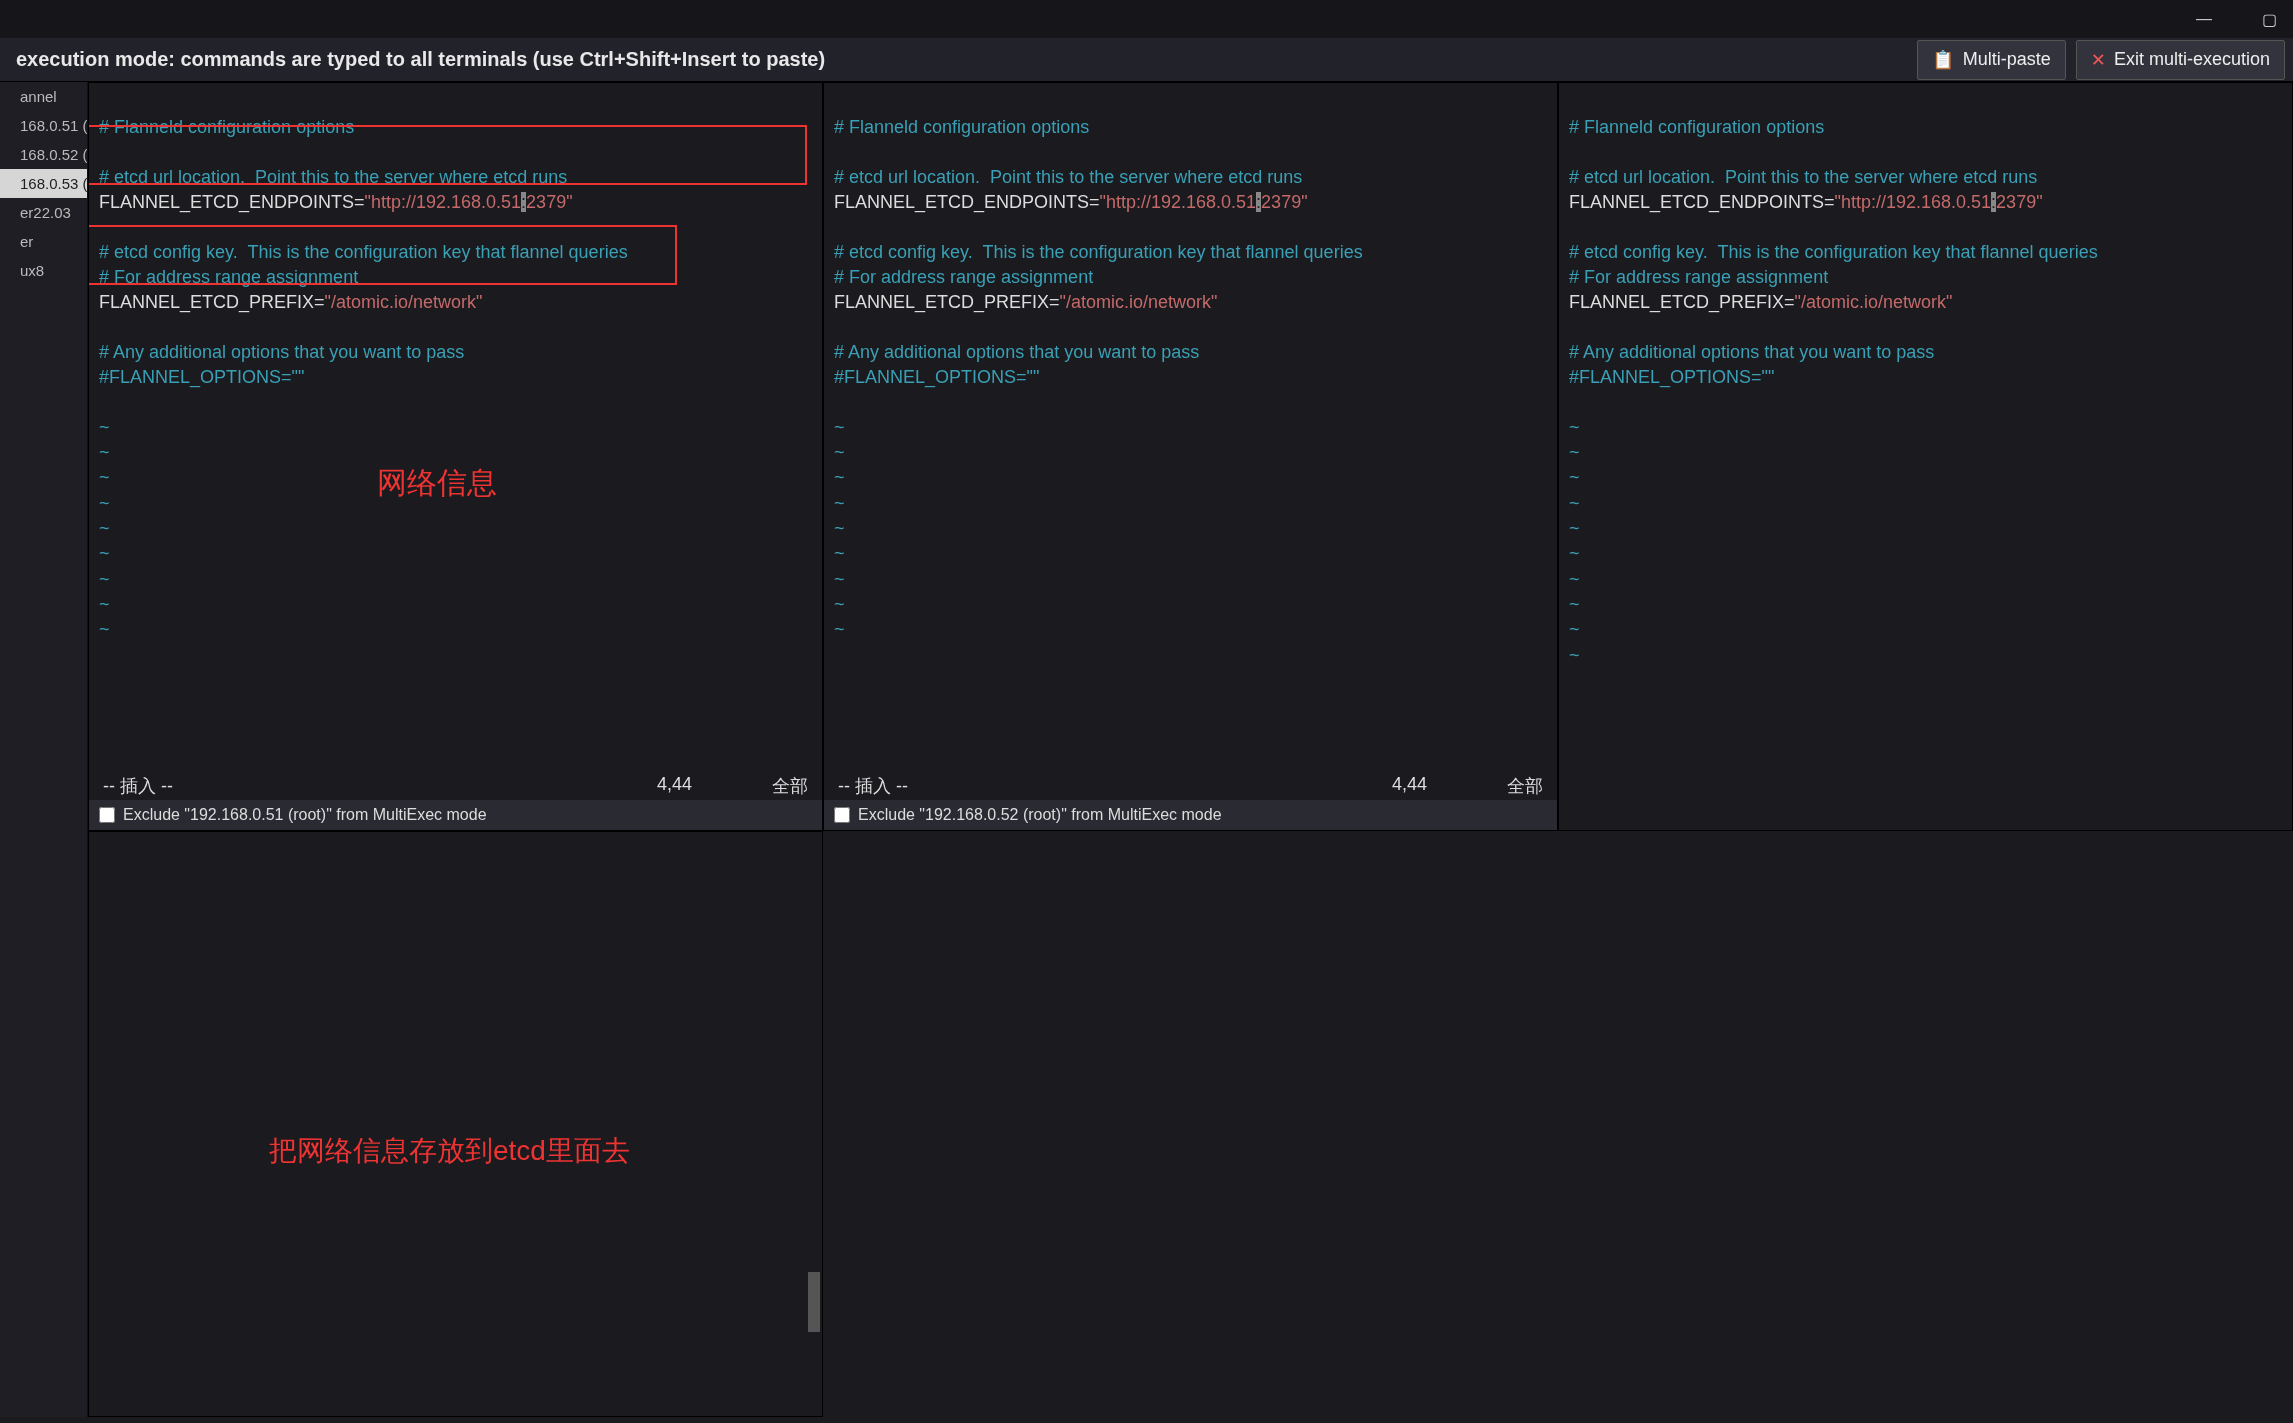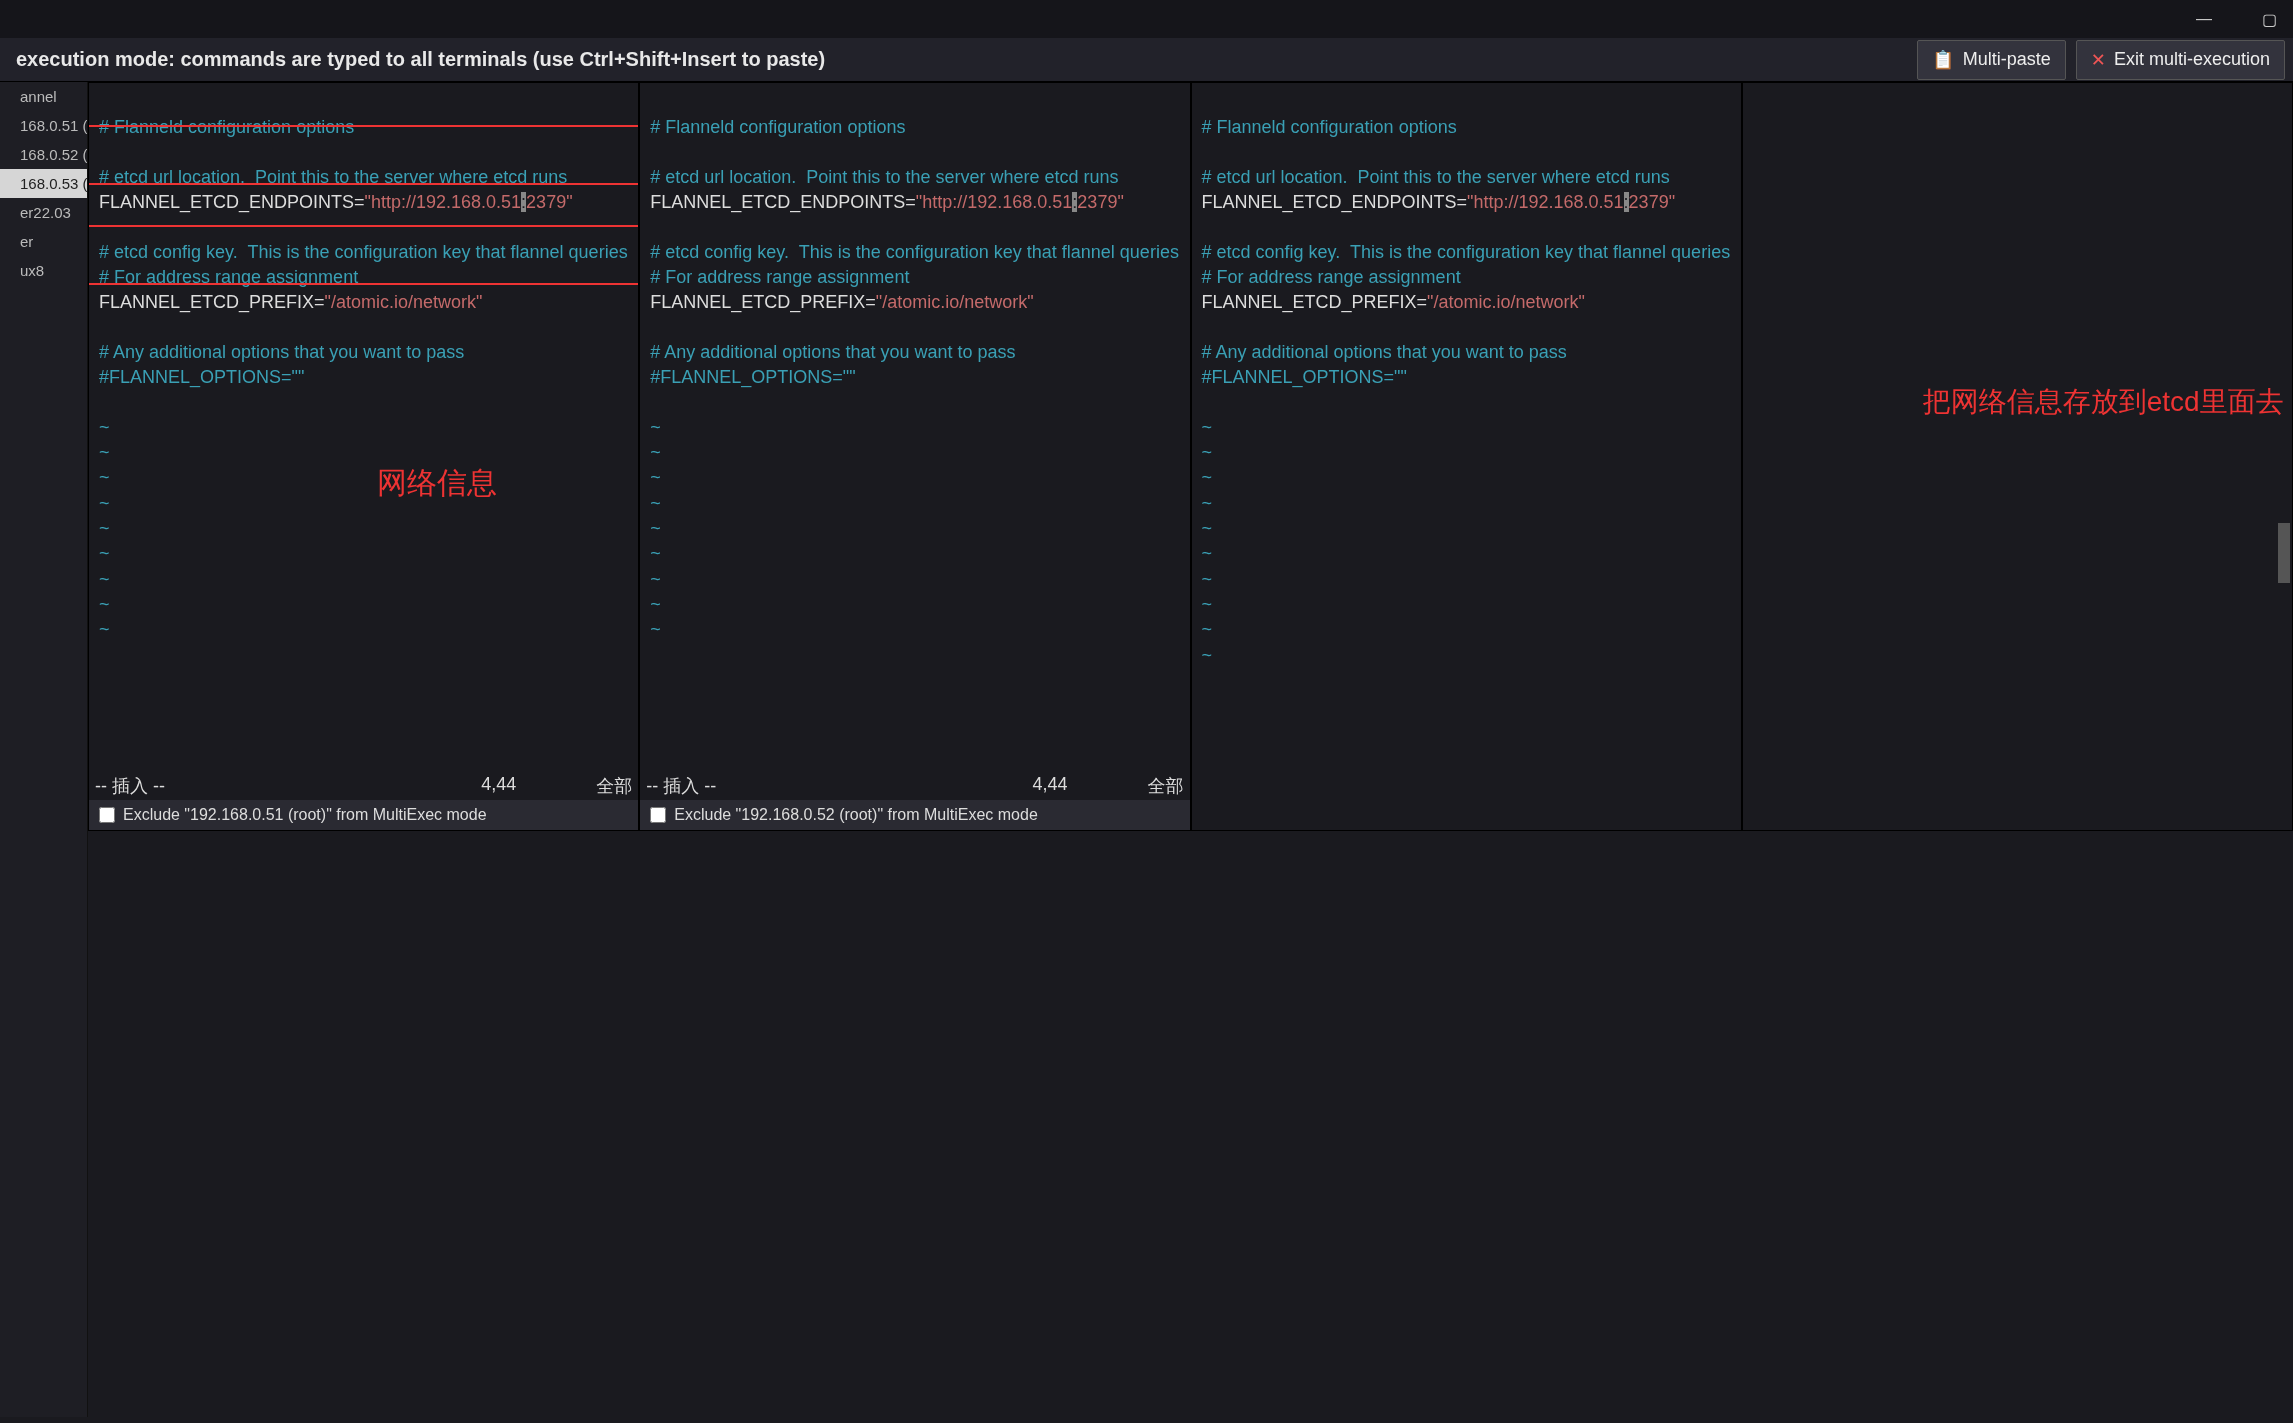--- a/index.html
+++ b/index.html
@@ -9,27 +9,27 @@
 .toolbar{height:44px;background:#22222a;display:flex;align-items:center;justify-content:space-between;padding:0 8px;border-bottom:1px solid #000}
 .toolbar-msg{font-weight:700;font-size:20px;color:#e8e8e8;margin-left:8px}
 .toolbar-right{display:flex;gap:10px;align-items:center}
 .tbtn{background:#33333d;border:1px solid #555;color:#eee;padding:8px 14px;font-size:18px;cursor:pointer;display:flex;align-items:center;gap:8px;border-radius:2px}
 .tbtn.exit{color:#eee}
 .tbtn .ic{font-size:18px}
 .main{display:flex;height:calc(100% - 88px)}
 .sidebar{width:88px;background:#1e1e24;border-right:1px solid #111;font-size:15px;color:#bbb}
 .sidebar .item{padding:6px 20px;white-space:nowrap;overflow:hidden;cursor:pointer}
 .sidebar .item.sel{background:#d6d6d6;color:#222}
-.grid{flex:1;display:grid;grid-template-columns:1fr 1fr 1fr 1fr;grid-template-rows:1fr 1fr}
+.grid{flex:1;display:grid;grid-template-columns:1fr 1fr 1fr;grid-template-rows:1fr 1fr}
 .pane{border:1px solid #000;display:flex;flex-direction:column;position:relative;background:#1a1a1f}
 .term{flex:1;padding:8px 10px;font-family:"Consolas","Courier New",monospace;font-size:18px;line-height:1.35;color:#ddd;white-space:pre;overflow:hidden;position:relative}
 .comment{color:#3aa0b5}
 .str{color:#c46a6a}
 .key{color:#ddd}
-.status{height:28px;display:flex;justify-content:space-between;align-items:center;padding:0 6px;font-family:"Consolas","Courier New",monospace;font-size:18px;color:#ddd}
+.status{height:28px;display:flex;justify-content:space-between;align-items:center;padding:0 14px;font-family:"Consolas","Courier New",monospace;font-size:18px;color:#ddd}
 .status .left{display:flex;gap:8px}
 .exclude{height:30px;background:#2a2a32;display:flex;align-items:center;gap:8px;padding:0 10px;font-size:16px;color:#ddd}
 .exclude input{width:16px;height:16px}
 .tilde{color:#3aa0b5}
 .overlay{position:absolute;color:#e33;font-size:30px;font-weight:400;pointer-events:none}
 .redbox{position:absolute;border:2px solid #e33;pointer-events:none}
 .cursor{background:#888;color:#1a1a1f}
 .scroll{position:absolute;right:2px;width:12px;background:#555}
 </style>
 </head>

